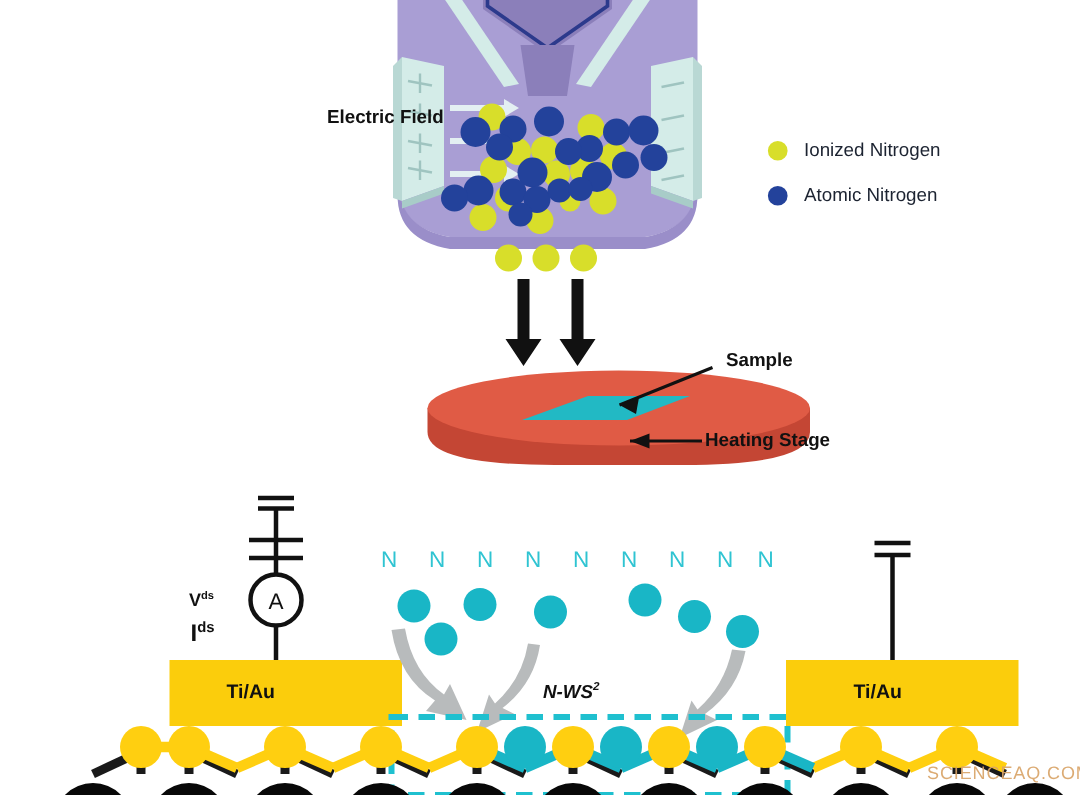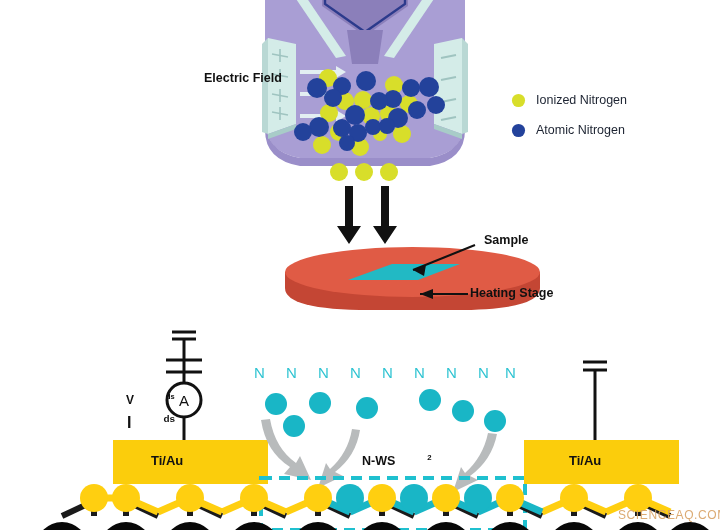--- a/index.html
+++ b/index.html
@@ -20,29 +20,29 @@
   .abs { position: absolute; }
   svg { display: block; }
 
   .lbl {
     position: absolute;
     font-family: "Liberation Sans", sans-serif;
     font-weight: bold;
     color: #111111;
     white-space: nowrap;
   }
-  .lbl-ef   { left: 157px; top: 71px;  font-size: 12.5px; padding-left: 47px; }
+  .lbl-ef   { left: 171px; top: 71px;  font-size: 12.5px; padding-left: 47px; }
   .lbl-samp { left: 484px; top: 233px; font-size: 12.5px; }
   .lbl-heat { left: 470px; top: 286px; font-size: 12.5px; }
   .lbl-vds  { left: 126px; top: 392px; font-size: 12px; }
   .lbl-ids  { left: 127px; top: 413px; font-size: 16px; }
-  .lbl-nws  { left: 362px; top: 453px; font-size: 12.5px; }
+  .lbl-nws  { left: 362px; top: 453px; font-size: 12.5px; font-style: italic; }
   .lbl-tiau-l { left: 151px; top: 453px; font-size: 13px; }
   .lbl-tiau-r { left: 569px; top: 453px; font-size: 13px; }
-  .lbl sup { font-size: 0.62em; vertical-align: super; font-weight: bold; margin-left: 32px; }
+  .lbl sup { font-size: 0.62em; vertical-align: super; font-weight: bold; }
 
   .legend {
     position: absolute;
     left: 511px;
     top: 88px;
     width: 190px;
   }
   .legend-row {
     display: flex;
     align-items: center;

